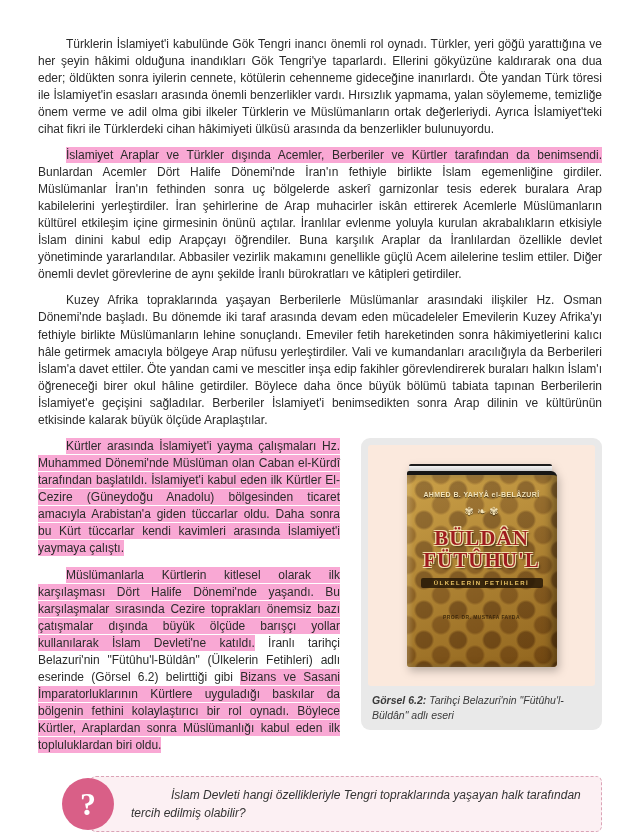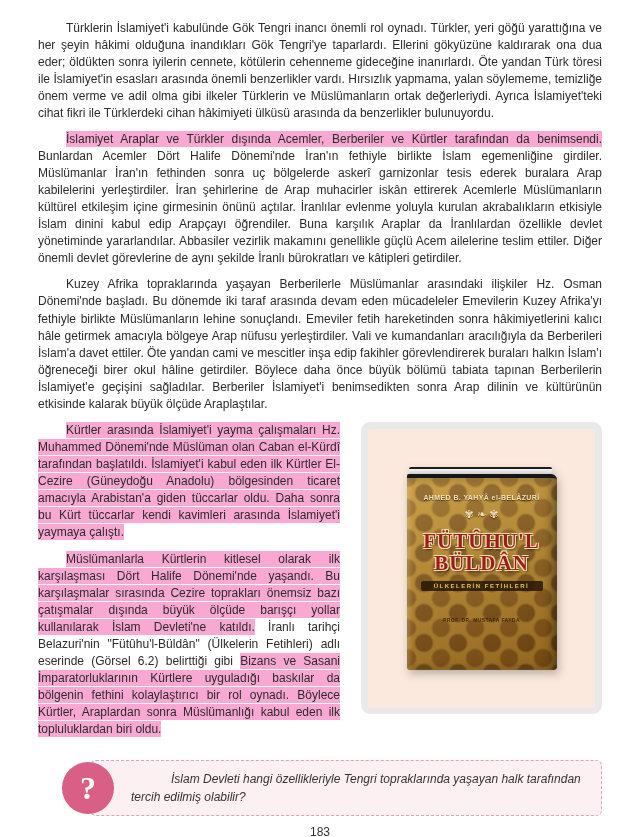--- a/index.html
+++ b/index.html
@@ -5,21 +5,21 @@
   * { margin:0; padding:0; box-sizing:border-box; }
   html,body { width:640px; height:837px; }
   body {
     background:#ffffff;
     font-family:"Liberation Sans", sans-serif;
     color:#2a2a2a;
     overflow:hidden;
   }
   .page {
     width:640px; height:837px;
-    padding:20px 38px 0 38px;
+    padding:36px 38px 0 38px;
     position:relative;
   }
   p.body-text {
     font-size:12px;
     line-height:1.42;
     text-align:justify;
     text-indent:28px;
     margin-bottom:9px;
     color:#2b2b2b;
   }
@@ -166,28 +166,29 @@
     </div>
 
     <figure class="figure-box">
       <div class="figure-img">
         <div class="book">
           <div class="book-pages"></div>
           <div class="book-cover">
             <div class="book-author">AHMED B. YAHYÂ el-BELÂZURÎ</div>
             <div class="book-ornament">✾ ❧ ✾</div>
             <div class="book-title">
+              <div>BÜLDÂN</div>
               <div>FÜTÛHU'L</div>
-              <div>BÜLDÂN</div>
             </div>
             <div class="book-band">ÜLKELERİN FETİHLERİ</div>
             <div class="book-translator">PROF. DR. MUSTAFA FAYDA</div>
           </div>
         </div>
       </div>
+      <figcaption class="figure-caption"><span class="cap-label">Görsel 6.2:</span><span class="cap-text"> Tarihçi Belazuri'nin "Fütûhu'l-Büldân" adlı eseri</span></figcaption>
     </figure>
   </div>
 
   <div class="question-wrap">
     <div class="question-box"><span>İslam Devleti hangi özellikleriyle Tengri topraklarında yaşayan halk tarafından tercih edilmiş olabilir?</span></div>
     <div class="question-icon">
         <span>?</span>
       </div>
   </div>
 

